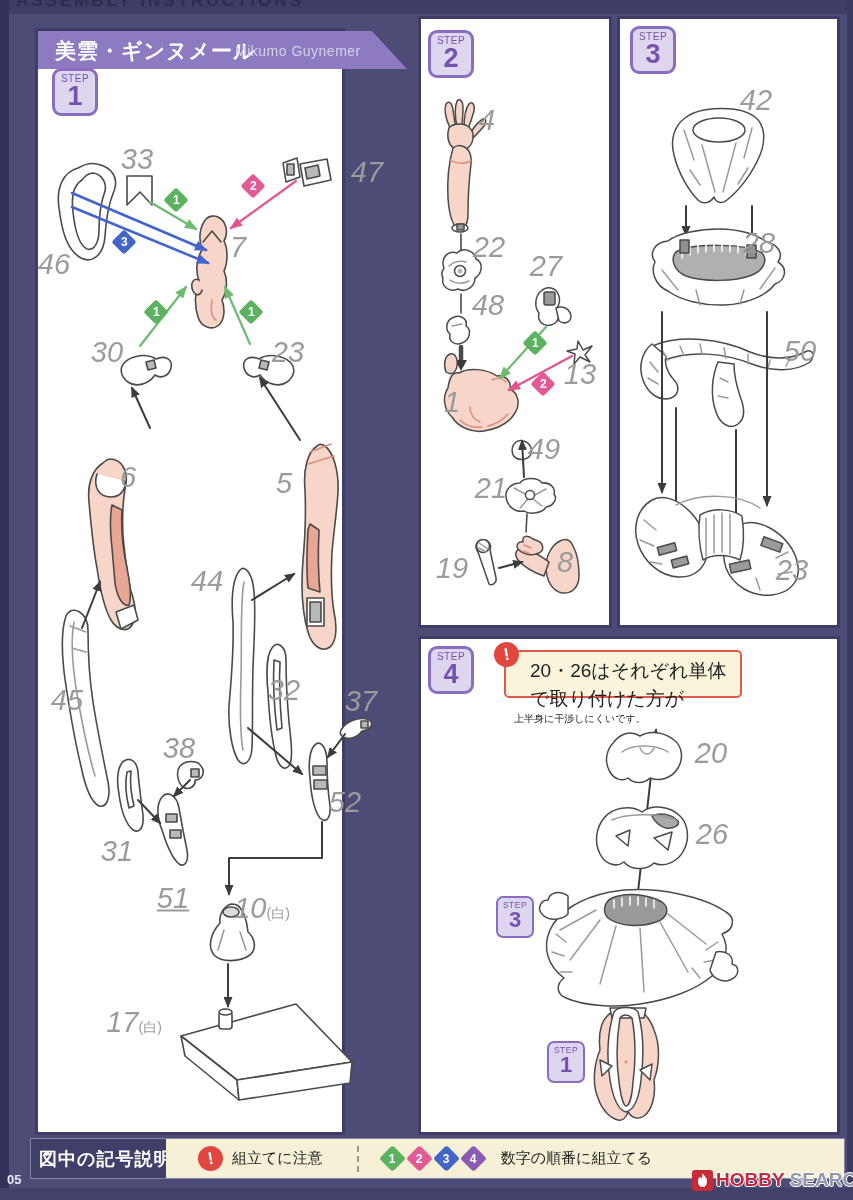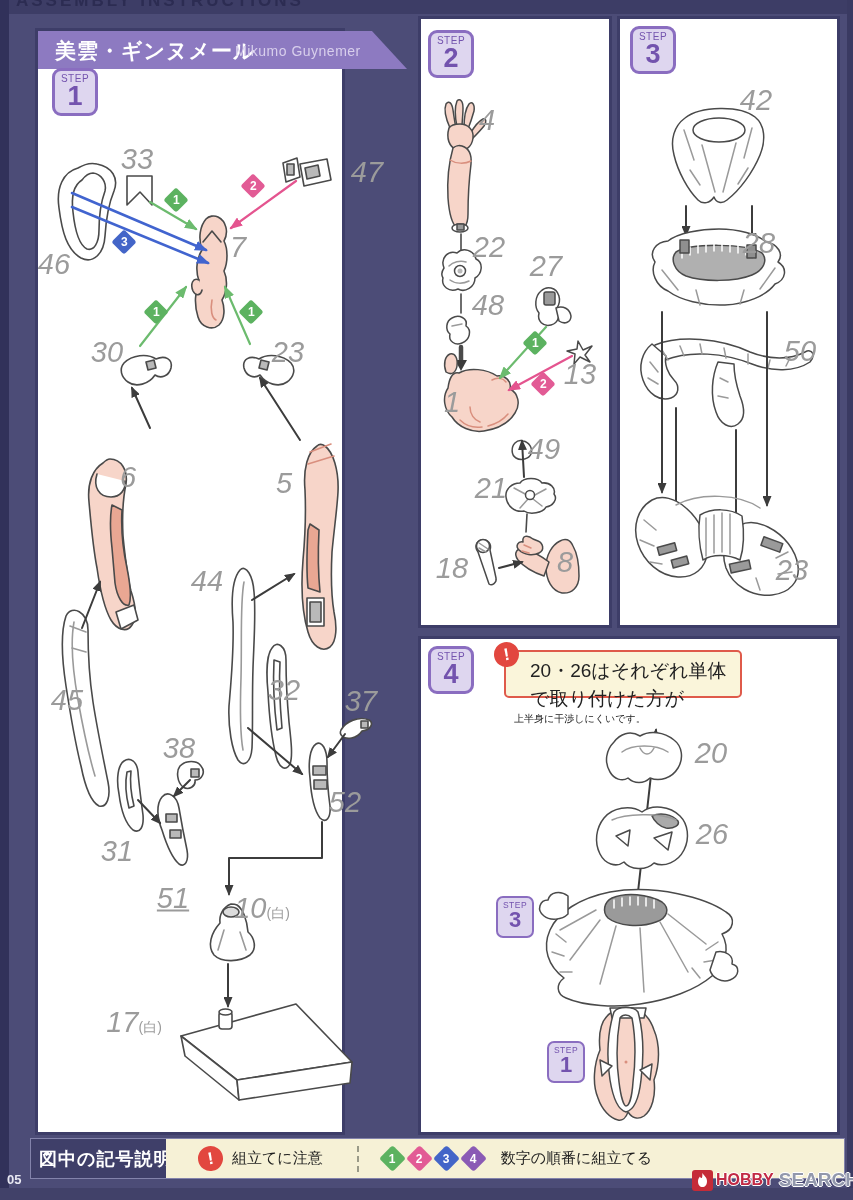--- a/index.html
+++ b/index.html
@@ -58,21 +58,21 @@
        display:flex;align-items:center;}
   .legend-box .warn-icon{position:static;margin-left:32px;flex:none;}
   .legend-caution{font-size:15px;color:#1d1d1d;margin-left:9px;}
   .legend-divider{height:26px;border-left:2px dashed #9a9a88;margin:0 20px 0 34px;}
   .legend-order{font-size:15px;color:#1d1d1d;margin-left:14px;}
   .page-num{position:absolute;left:7px;top:1172px;color:#e8e8f2;font-size:13px;font-weight:bold;}
   
   .watermark{position:absolute;left:692px;top:1169px;display:flex;align-items:center;}
   .wm-box{width:21px;height:21px;background:#c52b38;border-radius:3px;display:flex;
        align-items:center;justify-content:center;margin-right:3px;flex:none;}
-  .wm-a{font-size:16px;font-weight:bold;color:#c22a44;letter-spacing:0;
+  .wm-a{font-size:19px;font-weight:bold;color:#c22a44;letter-spacing:0;
        text-shadow:-1px 0 #fff,1px 0 #fff,0 -1px #fff,0 1px #fff;}
   .wm-b{font-size:19px;font-weight:bold;color:#9298ac;margin-left:5px;
        text-shadow:-1px 0 #fff,1px 0 #fff,0 -1px #fff,0 1px #fff;}
   
   #art{position:absolute;left:0;top:0;pointer-events:none;}
   #part-labels,#order-markers{position:absolute;left:0;top:0;width:853px;height:1200px;pointer-events:none;}
 </style>
 </head>
 <body>
 
@@ -417,21 +417,21 @@
     <span class="plabel" style="left: 262px; top: 908px;">10<span class="suffix">(白)</span></span>
     <span class="plabel" style="left: 134px; top: 1022px;">17<span class="suffix">(白)</span></span>
     <span class="plabel" style="left: 487px; top: 120px;">4</span>
     <span class="plabel" style="left: 489px; top: 247px;">22</span>
     <span class="plabel" style="left: 546px; top: 266px; text-align: right;">27</span>
     <span class="plabel" style="left: 488px; top: 305px;">48</span>
     <span class="plabel" style="left: 580px; top: 374px;">13</span>
     <span class="plabel" style="left: 452px; top: 402px;">1</span>
     <span class="plabel" style="left: 544px; top: 449px;">49</span>
     <span class="plabel" style="left: 491px; top: 488px;">21</span>
-    <span class="plabel" style="left: 452px; top: 568px;">18</span>
+    <span class="plabel" style="left: 452px; top: 568px;">19</span>
     <span class="plabel" style="left: 565px; top: 562px;">8</span>
     <span class="plabel" style="left: 756px; top: 100px;">42</span>
     <span class="plabel" style="left: 759px; top: 243px;">28</span>
     <span class="plabel" style="left: 800px; top: 351px;">50</span>
     <span class="plabel" style="left: 792px; top: 570px;">23</span>
     <span class="plabel" style="left: 711px; top: 753px;">20</span>
     <span class="plabel" style="left: 712px; top: 834px;">26</span>
   </div>
 <div id="order-markers">
     <div class="dmark" style="left: 176px; top: 200px; background: rgb(92, 178, 96);">

